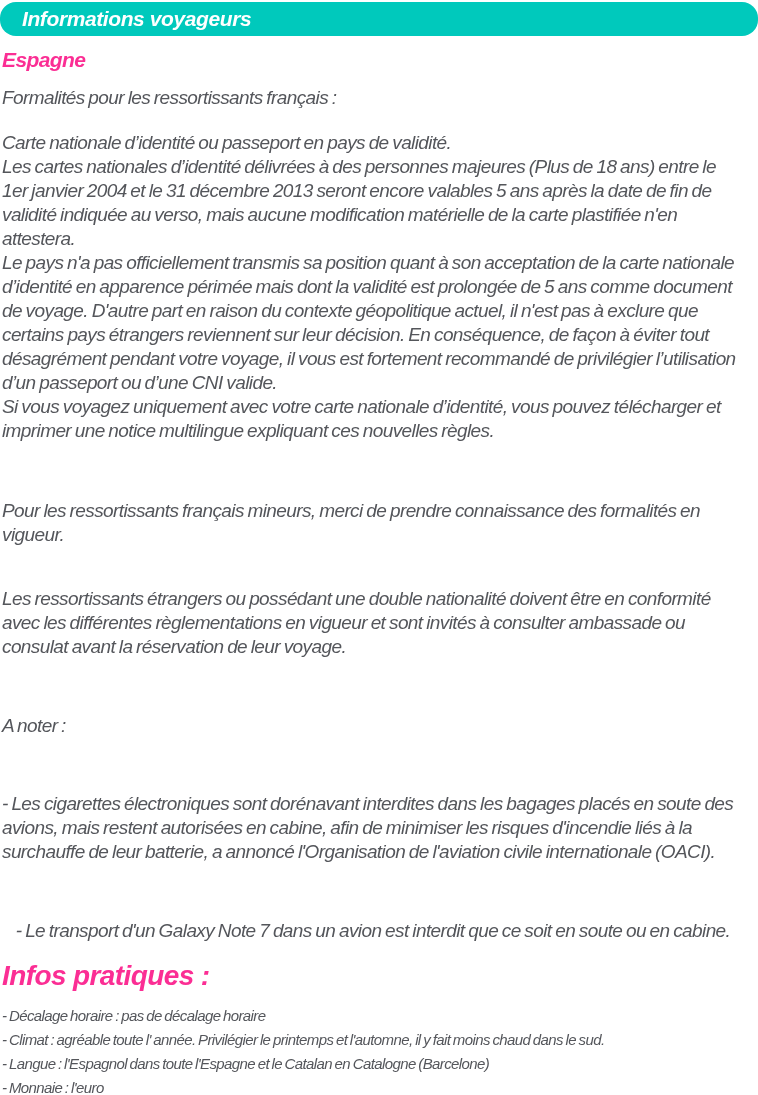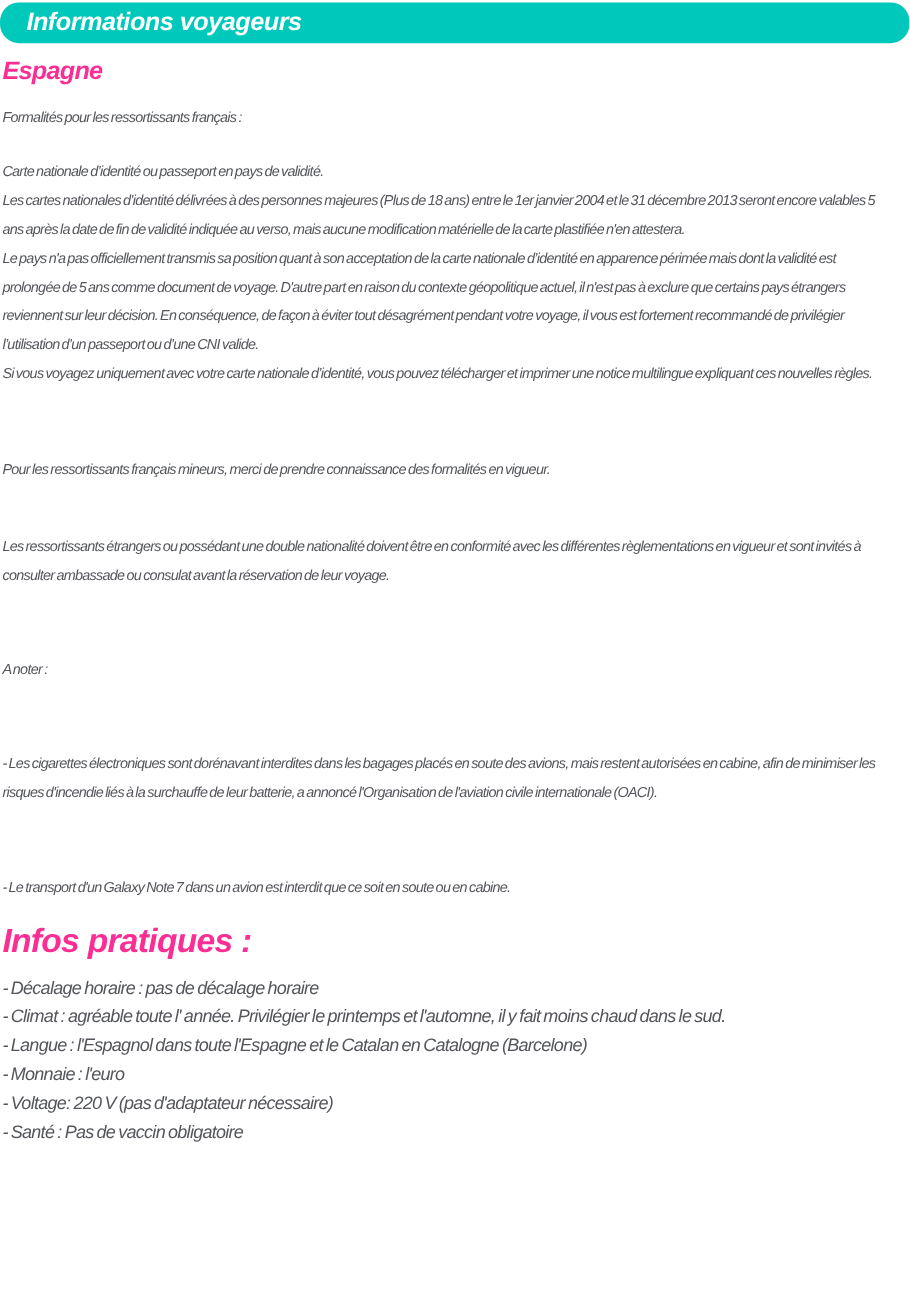--- a/index.html
+++ b/index.html
@@ -44,36 +44,36 @@
     font-size: 21px;
     letter-spacing: -0.6px;
     line-height: 28px;
     margin: 10px 0 0 2px;
   }
   .paras {
     margin: 12px 0 0 2px;
     padding-right: 14px;
     color: var(--text);
     font-style: italic;
-    font-size: 12px;
+    font-size: 19px;
     line-height: 24px;
     letter-spacing: -0.6px;
     word-spacing: -1px;
   }
   .para {
     margin: 0;
     white-space: pre-line;
   }
   .paras p:nth-of-type(2) { margin-top: 21px; }
   .paras p:nth-of-type(3) { }
   .paras p:nth-of-type(4) { margin-top: 56px; }
   .paras p:nth-of-type(5) { margin-top: 40px; }
   .paras p:nth-of-type(6) { margin-top: 55px; }
   .paras p:nth-of-type(7) { margin-top: 54px; }
-  .paras p:nth-of-type(8) { margin-top: 55px; }
+  .paras p:nth-of-type(8) { margin-top: 55px; text-align: center; }
   h2.practical-heading {
     color: var(--pink);
     font-style: italic;
     font-weight: bold;
     font-size: 28px;
     letter-spacing: -0.6px;
     line-height: 28px;
     margin: 19px 0 0 2px;
   }
   .practical-items {

